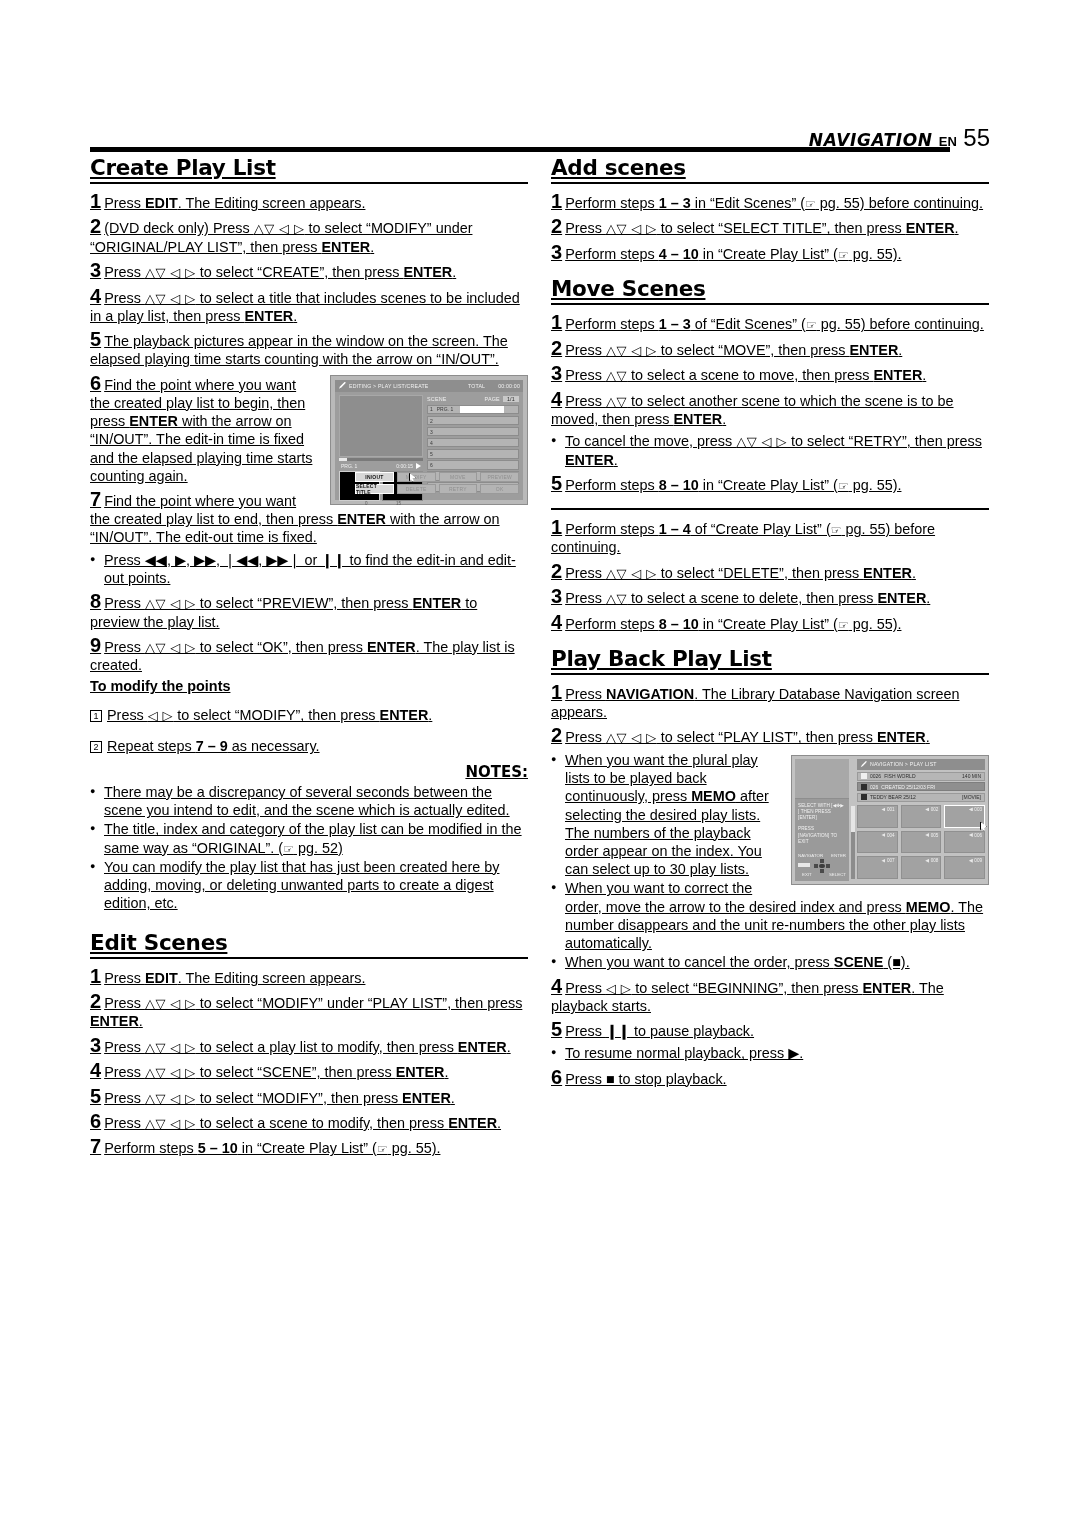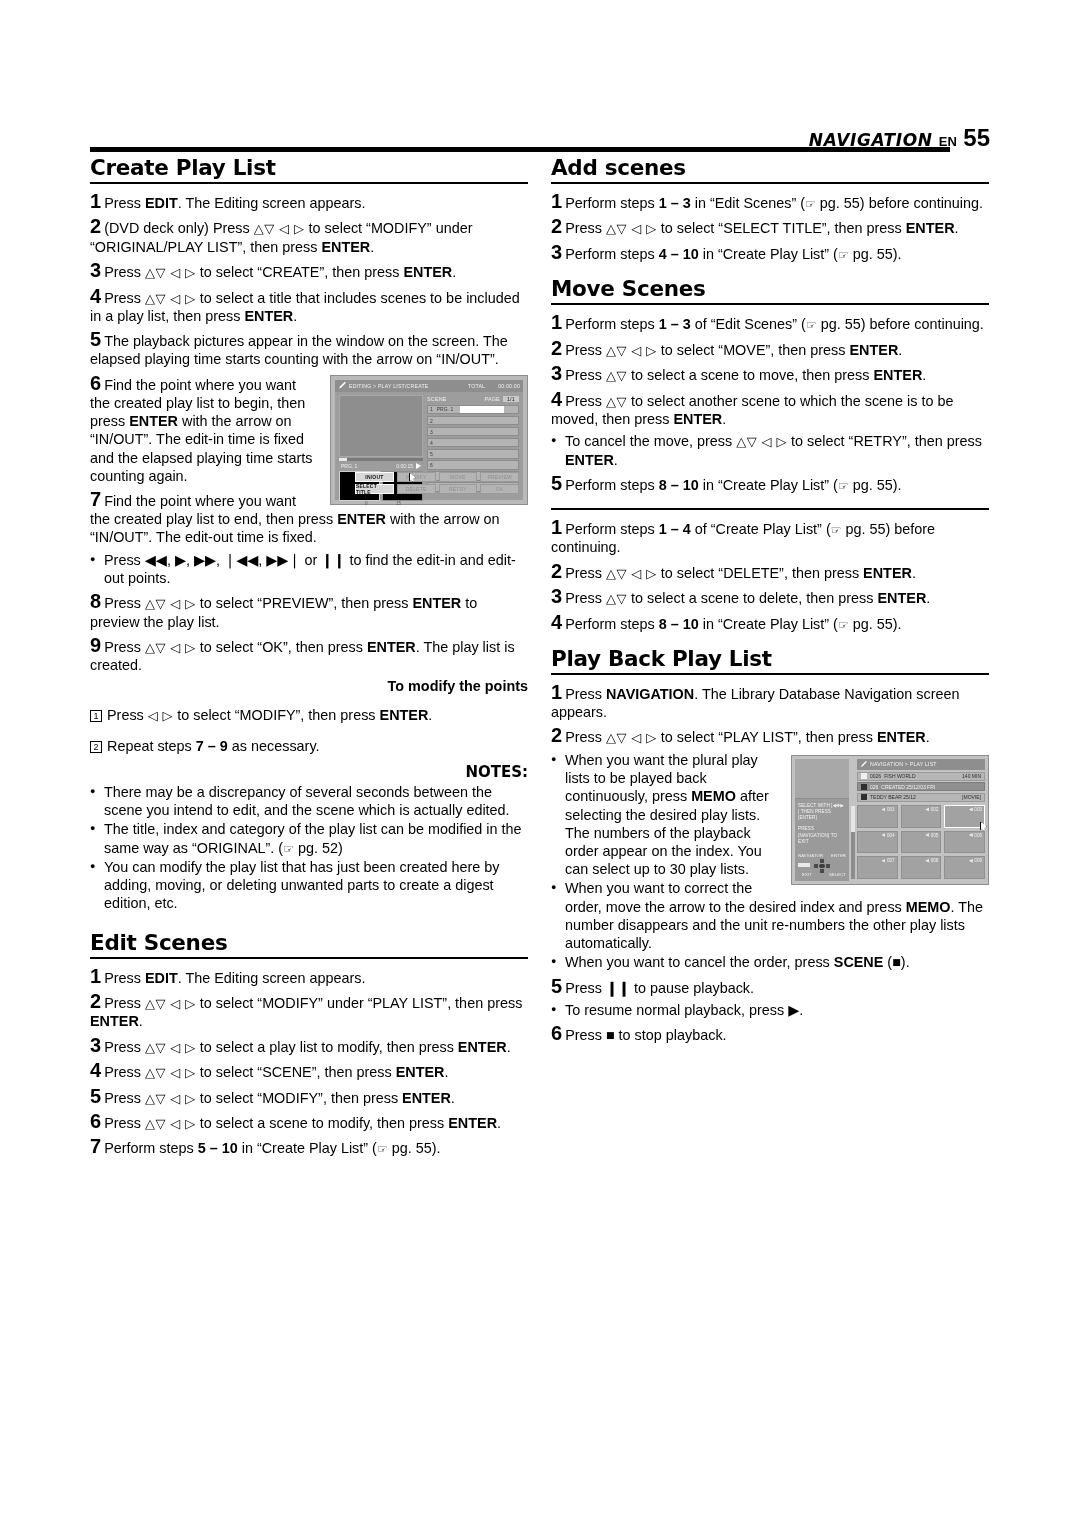--- a/index.html
+++ b/index.html
@@ -21,41 +21,41 @@
   .runhead-inner {
     position:absolute; right:0; top:0;
     display:flex; align-items:baseline; gap:6px;
   }
   .runhead-nav {
     font-family:"DejaVu Sans", sans-serif;
     font-weight:bold; font-style:italic;
     font-size:17px; letter-spacing:0.6px;
   }
   .runhead-en { font-size:13px; font-weight:bold; letter-spacing:0.3px; }
-  .runhead-pg { font-size:24px; font-weight:bold; }
+  .runhead-pg { font-size:24px; font-weight:normal; }
   .headrule {
     position:absolute; left:90px; top:147px; width:860px; height:5px; background:#000;
   }
 
   
   .col { position:absolute; top:156px; width:438px; }
   .col-left  { left:90px; }
   .col-right { left:551px; }
 
   
   h2.sec {
     font-family:"DejaVu Sans", sans-serif;
     font-weight:bold;
     font-size:21.5px;
     margin:0 0 2px 0;
     letter-spacing:-0.3px;
     line-height:1.12;
   }
   .sec-rule { height:2.2px; background:#000; margin:2px 0 7px 0; }
-  .sec-block { margin-bottom:14px; }
+  .sec-block { margin-bottom:14px;text-decoration:underline; }
 
   
   .step {
     font-size:14.4px; line-height:1.265;
     margin:0 0 4px 0;
     text-align:left;
   }
   .num {
     font-weight:bold; font-size:20px; line-height:1;
     margin-right:3px;
@@ -76,21 +76,21 @@
     content:"\25CF"; position:absolute; left:0; top:0px; font-size:9px; line-height:1.9;
   }
 
   
   .substep { font-size:14.4px; line-height:1.3; margin:12px 0 1px 0; }
   .boxnum {
     display:inline-block; border:1px solid #000; font-size:9px;
     width:12px; height:12px; line-height:11px; text-align:center;
     margin-right:5px; vertical-align:1px; font-family:"Liberation Sans",sans-serif;
   }
-  .subhead { font-size:14.4px; font-weight:bold; margin:2px 0 2px 0;text-align:right; }
+  .subhead { font-size:14.4px; font-weight:bold; margin:2px 0 2px 0; }
 
   .noteshead { font-family:"DejaVu Sans",sans-serif; font-weight:bold; font-size:15px; margin:7px 0 2px 0;text-align:right; }
 
   
   .fig-edit {
     float:right; margin:2px 0 4px 10px;
     width:198px; height:130px;
   }
   .fig-nav {
     float:right; margin:4px 0 4px 10px;
@@ -505,20 +505,21 @@
               </div>
           </div>
         </div>
       </div>
 
       <ul class="bul" id="pb-bul">
           <li>When you want the plural play lists to be played back continuously, press <b>MEMO</b> after selecting the desired play lists. The numbers of the playback order appear on the index. You can select up to 30 play lists.</li>
           <li>When you want to correct the order, move the arrow to the desired index and press <b>MEMO</b>. The number disappears and the unit re-numbers the other play lists automatically.</li>
           <li>When you want to cancel the order, press <b>SCENE</b> (■).</li>
         </ul>
+      <div class="step"><span class="num">4</span><span>Press <span class="arrows">◁ ▷</span> to select “BEGINNING”, then press <b>ENTER</b>. The playback starts.</span></div>
       <div class="step"><span class="num">5</span><span>Press <b>❙❙</b> to pause playback.</span></div>
       <ul class="bul" id="pb-bul5">
           <li>To resume normal playback, press ▶.</li>
         </ul>
       <div class="step"><span class="num">6</span><span>Press ■ to stop playback.</span></div>
     </div>
 
   </div>
 </div>
 

